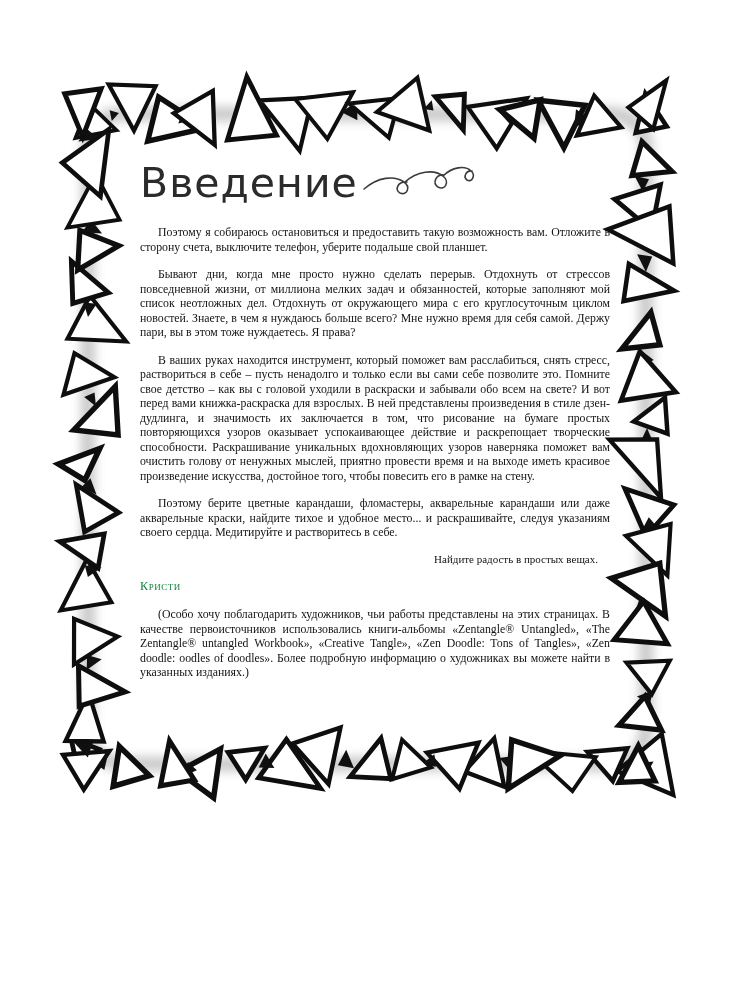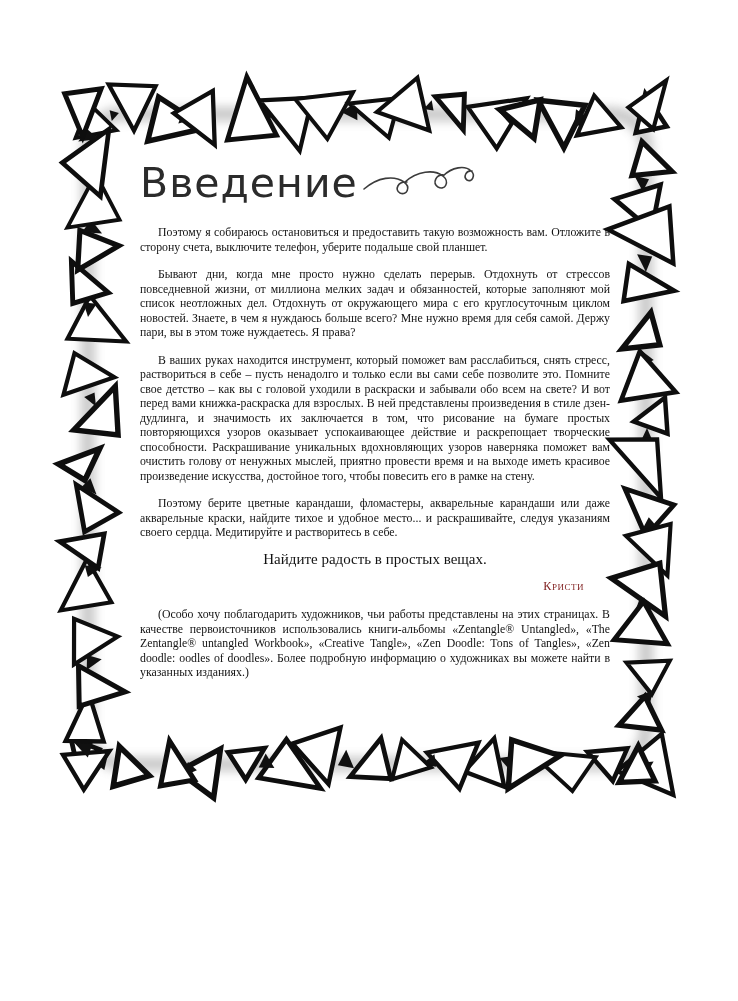--- a/index.html
+++ b/index.html
@@ -27,28 +27,28 @@
   }
   .flourish{margin-bottom:2px;}
   .para{
     margin:0 0 13px 0;
     font-size:11.8px;line-height:14.5px;
     text-align:justify;text-indent:18px;
     color:#121212;
   }
   .para.tight{margin-bottom:8px;}
   .closing{
-    margin:12px;font-size:15px;line-height:14.5px;
-    text-indent:0;text-align:center;color:#121212;
+    margin:12px;font-size:11px;line-height:14.5px;
+    text-indent:0;text-align:right;color:#121212;
   }
   .signature{
     margin:0 0 13px 0;padding-right:26px;
     font-size:12.2px;line-height:16px;
-    text-align:right;font-variant:small-caps;
-    letter-spacing:0.5px;color:#7f1d1d;
+    text-align:left;font-variant:small-caps;
+    letter-spacing:0.5px;color:#15803d;
   }
 </style>
 </head>
 <body>
 
 <div class="page">
 
   <div id="border-holder">
       <svg width="738" height="1001" viewBox="0 0 738 1001" xmlns="http://www.w3.org/2000/svg">
         <defs>

